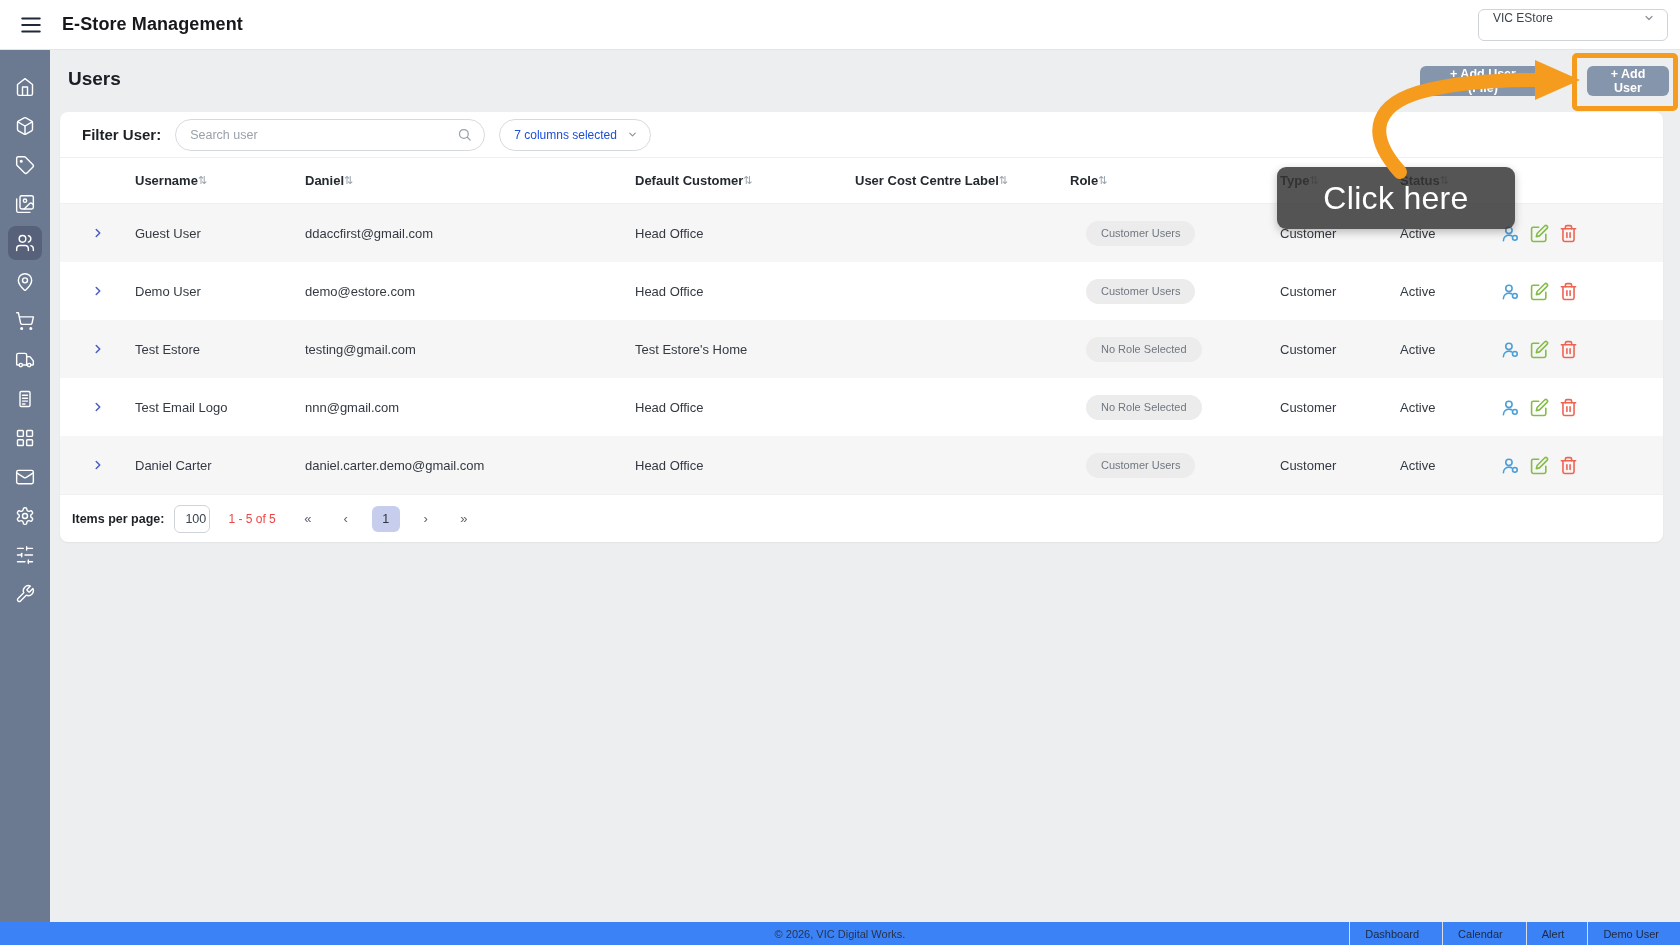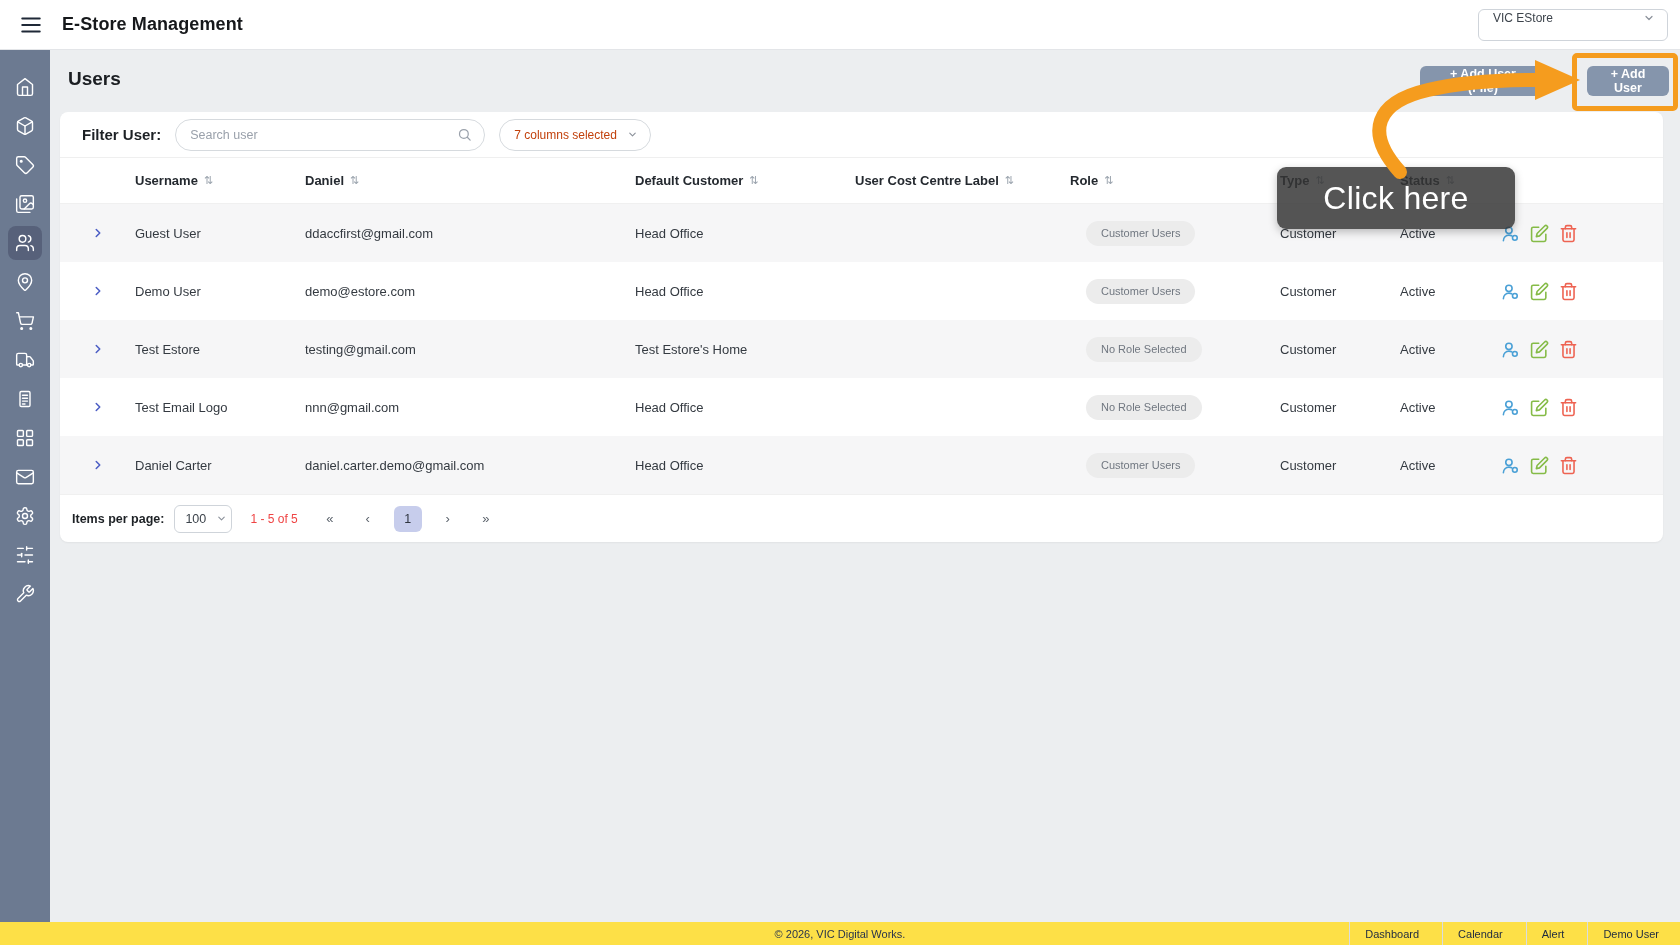--- a/index.html
+++ b/index.html
@@ -38,51 +38,51 @@
   .card { position:absolute; left:10px; top:62px; width:1603px; background:#ffffff; border-radius:8px;
           box-shadow:0 1px 2px rgba(0,0,0,.05); overflow:hidden; }
   .filter-row { height:46px; display:flex; align-items:center; border-bottom:1px solid #efefef; }
   .filter-label { margin-left:22px; font-size:15px; font-weight:bold; color:#1d2125; }
   .search-box { margin-left:14px; width:310px; height:32px; border:1px solid #d6dade; border-radius:16px;
                 display:flex; align-items:center; padding:0 12px 0 14px; background:#fff;gap:36px; }
   .search-box input { flex:1; border:none; outline:none; font-size:12.5px; color:#3c434b; background:transparent;
                       font-family:"Liberation Sans",sans-serif; }
   .search-box input::placeholder { color:#9aa1ab; }
   .cols-select { margin-left:14px; height:32px; min-width:126px; border:1px solid #d6dade; border-radius:16px;
-                 display:flex; align-items:center; gap:10px; padding:0 12px 0 14px; font-size:12px; color:#c2410c; cursor:pointer; }
+                 display:flex; align-items:center; gap:10px; padding:0 12px 0 14px; font-size:12px; color:#1d4ed8; cursor:pointer; }
 
   .t-head, .t-row { display:grid; grid-template-columns:75px 170px 330px 220px 215px 210px 120px 100px 1fr; align-items:center; }
   .t-head { height:46px; border-bottom:1px solid #f0f0f0; }
-  .th { font-size:13px; font-weight:bold; color:#24292f; display:flex; align-items:center; gap:6px; cursor:pointer; }
+  .th { font-size:13px; font-weight:bold; color:#24292f; display:flex; align-items:center; cursor:pointer; }
   .sort { font-size:11px; color:#9aa3ad; font-weight:normal; }
   .t-row { height:58px; font-size:13px; color:#343a41; }
   .t-row:nth-child(odd) { background:#f6f6f7; }
   .cell { overflow:hidden; white-space:nowrap; }
   .c-expand { display:flex; justify-content:center; }
   .expand { width:20px; height:20px; display:flex; align-items:center; justify-content:center; cursor:pointer; }
   .c-role { padding-left:16px; }
   .pill { display:inline-block; background:#ececec; color:#707780; font-size:11px; border-radius:999px;
           padding:7px 15px; line-height:1; }
   .pill:empty { display:none; }
   .c-actions { display:flex; gap:9px; align-items:center; }
   .act { width:20px; height:20px; display:flex; align-items:center; justify-content:center; cursor:pointer; }
 
   .pagination { height:48px; display:flex; align-items:center; border-top:1px solid #f0f0f0; font-size:12.5px; }
   .pg-label { margin-left:12px; font-weight:bold; color:#1d2125; }
-  .pg-select { margin-left:10px; width:58px; height:28px; border:1px solid #cfd4da; border-radius:6px;
+  .pg-select { margin-left:10px; width:36px; height:28px; border:1px solid #cfd4da; border-radius:6px;
                display:flex; align-items:center; justify-content:space-between; padding:0 4px 0 10px;
                font-size:12.5px; color:#3c434b; cursor:pointer; }
   .pg-range { margin-left:18px; color:#ef4444; font-size:12px; }
   .pg-nav { margin-left:20px; display:flex; align-items:center; gap:14px; }
   .pg-btn { min-width:24px; height:26px; display:flex; align-items:center; justify-content:center;
             color:#5c646d; font-size:13px; border-radius:6px; cursor:pointer; }
   .pg-btn.current { background:#c7cdec; color:#2f3540; width:28px; font-size:12.5px; }
 
   
-  .footer { position:absolute; bottom:0; left:0; width:1680px; height:23px; background:#fde047; z-index:4;
+  .footer { position:absolute; bottom:0; left:0; width:1680px; height:23px; background:#3b82f6; z-index:4;
             display:flex; align-items:center; }
   .footer-copy { position:absolute; left:0; right:0; text-align:center; font-size:11px; color:#29344d; }
   .footer-links { position:absolute; right:6px; top:0; bottom:0; display:flex; align-items:stretch;gap:8px; }
   .footer-link { display:flex; align-items:center; padding:0 15px; border-left:1px solid #d8dce3;
                  font-size:11px; color:#1d2941; cursor:pointer; position:relative; }
 
   
   .hl-rect { position:absolute; left:1572px; top:53px; width:106px; height:58px; border:5px solid #f59c1e;
              border-radius:5px; z-index:6; pointer-events:none; }
   .arrow-svg { position:absolute; left:1280px; top:40px; width:330px; height:170px; z-index:7; pointer-events:none; }

